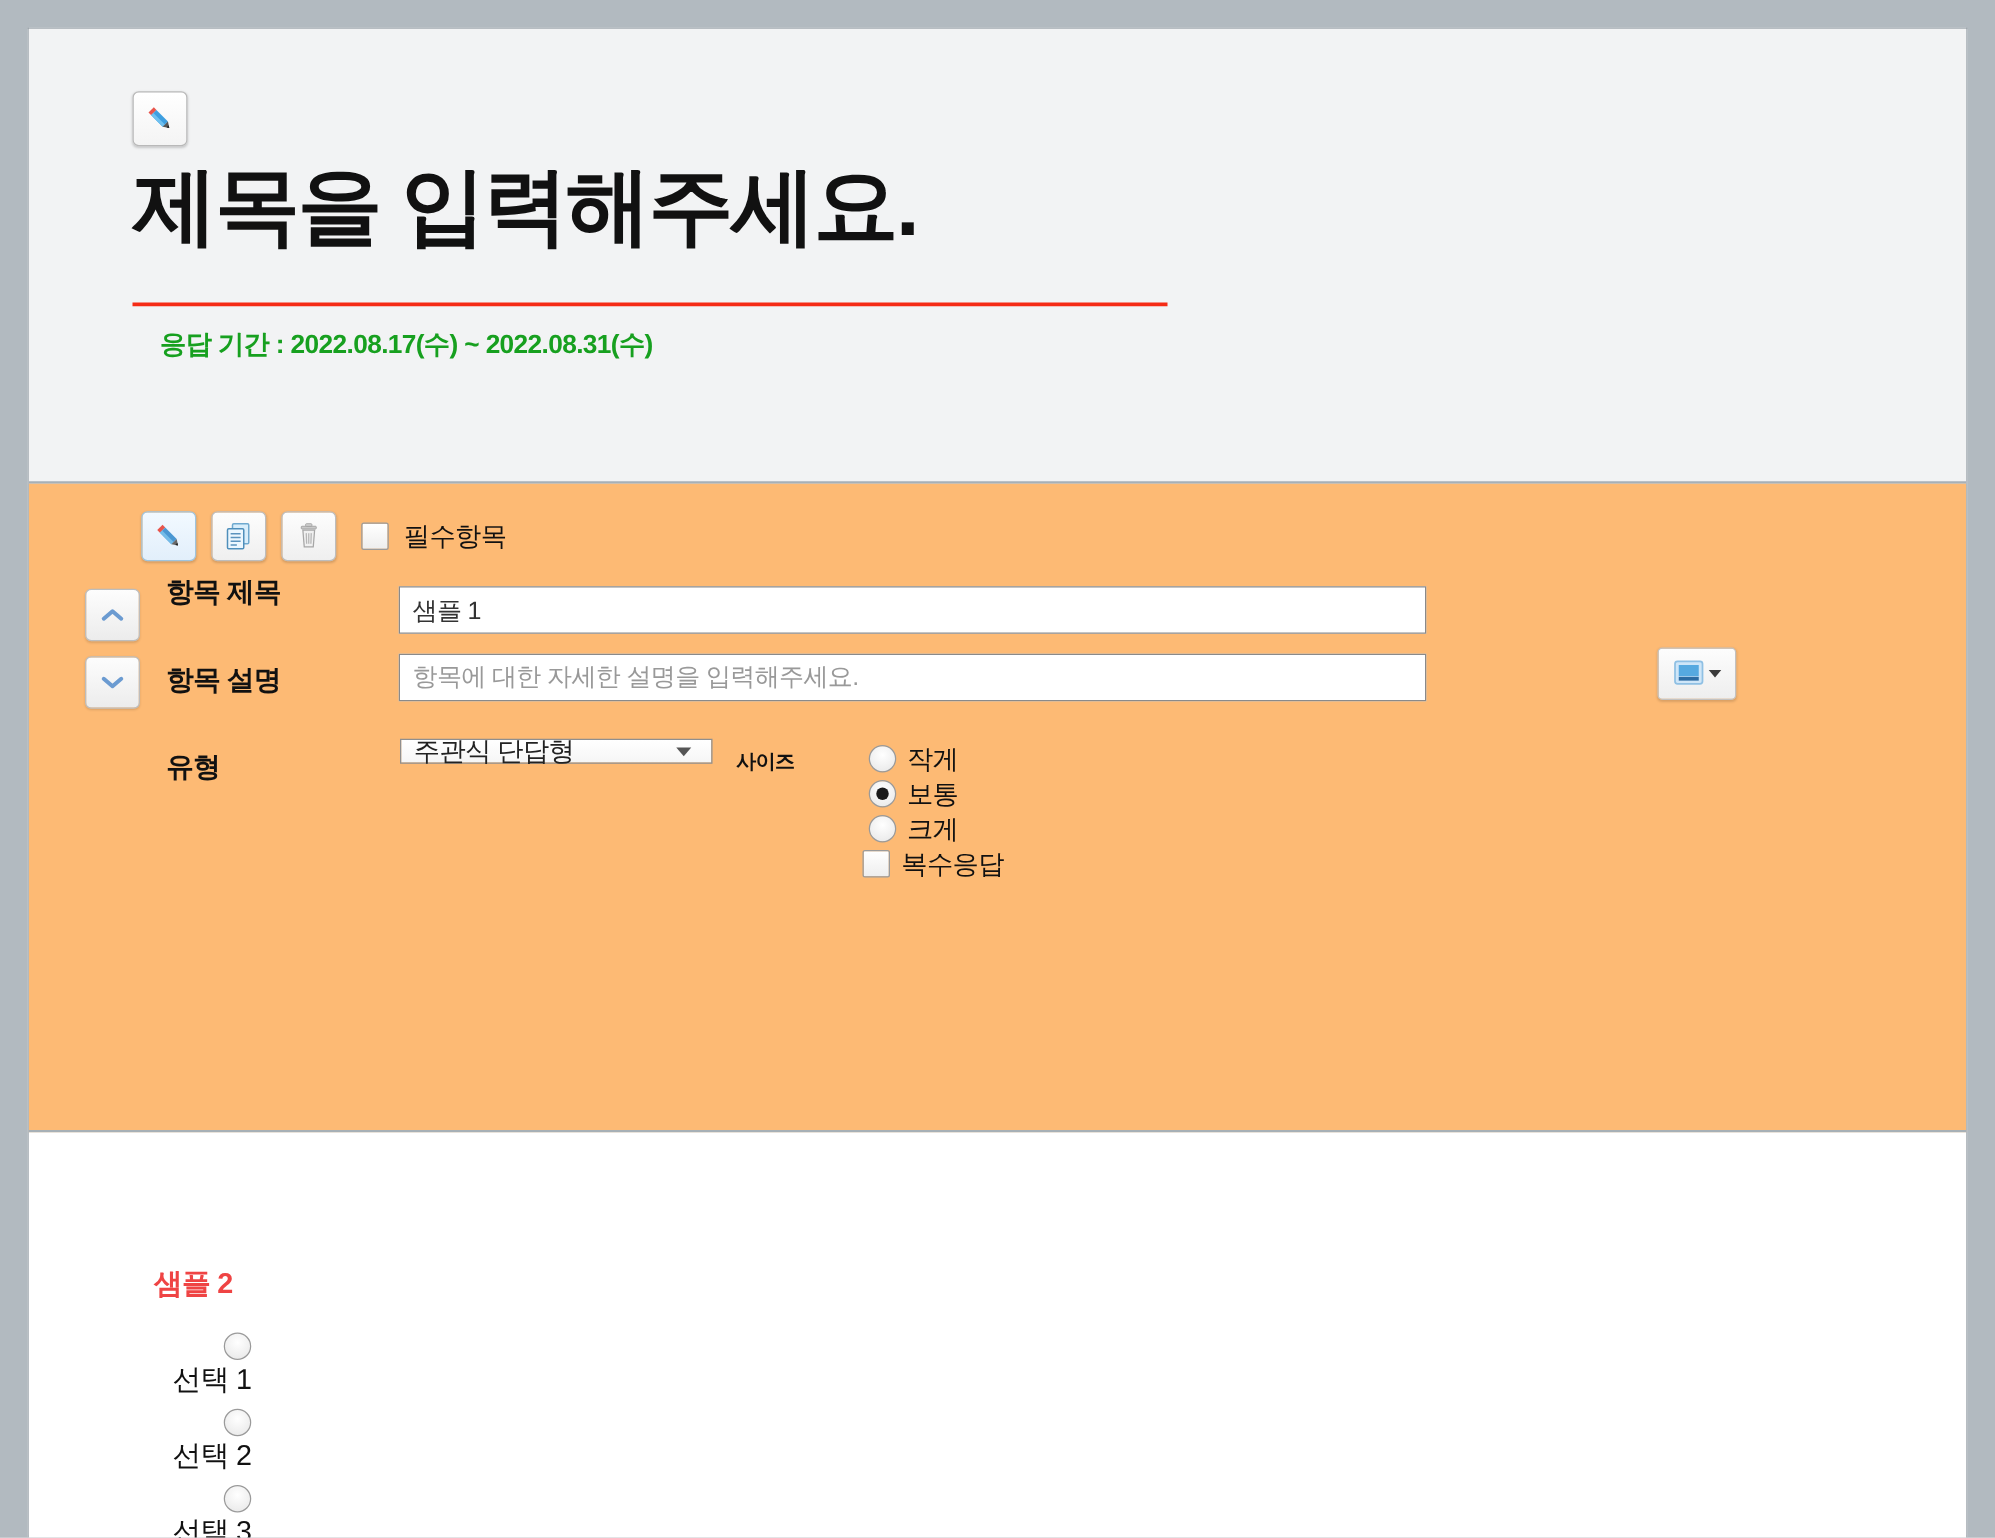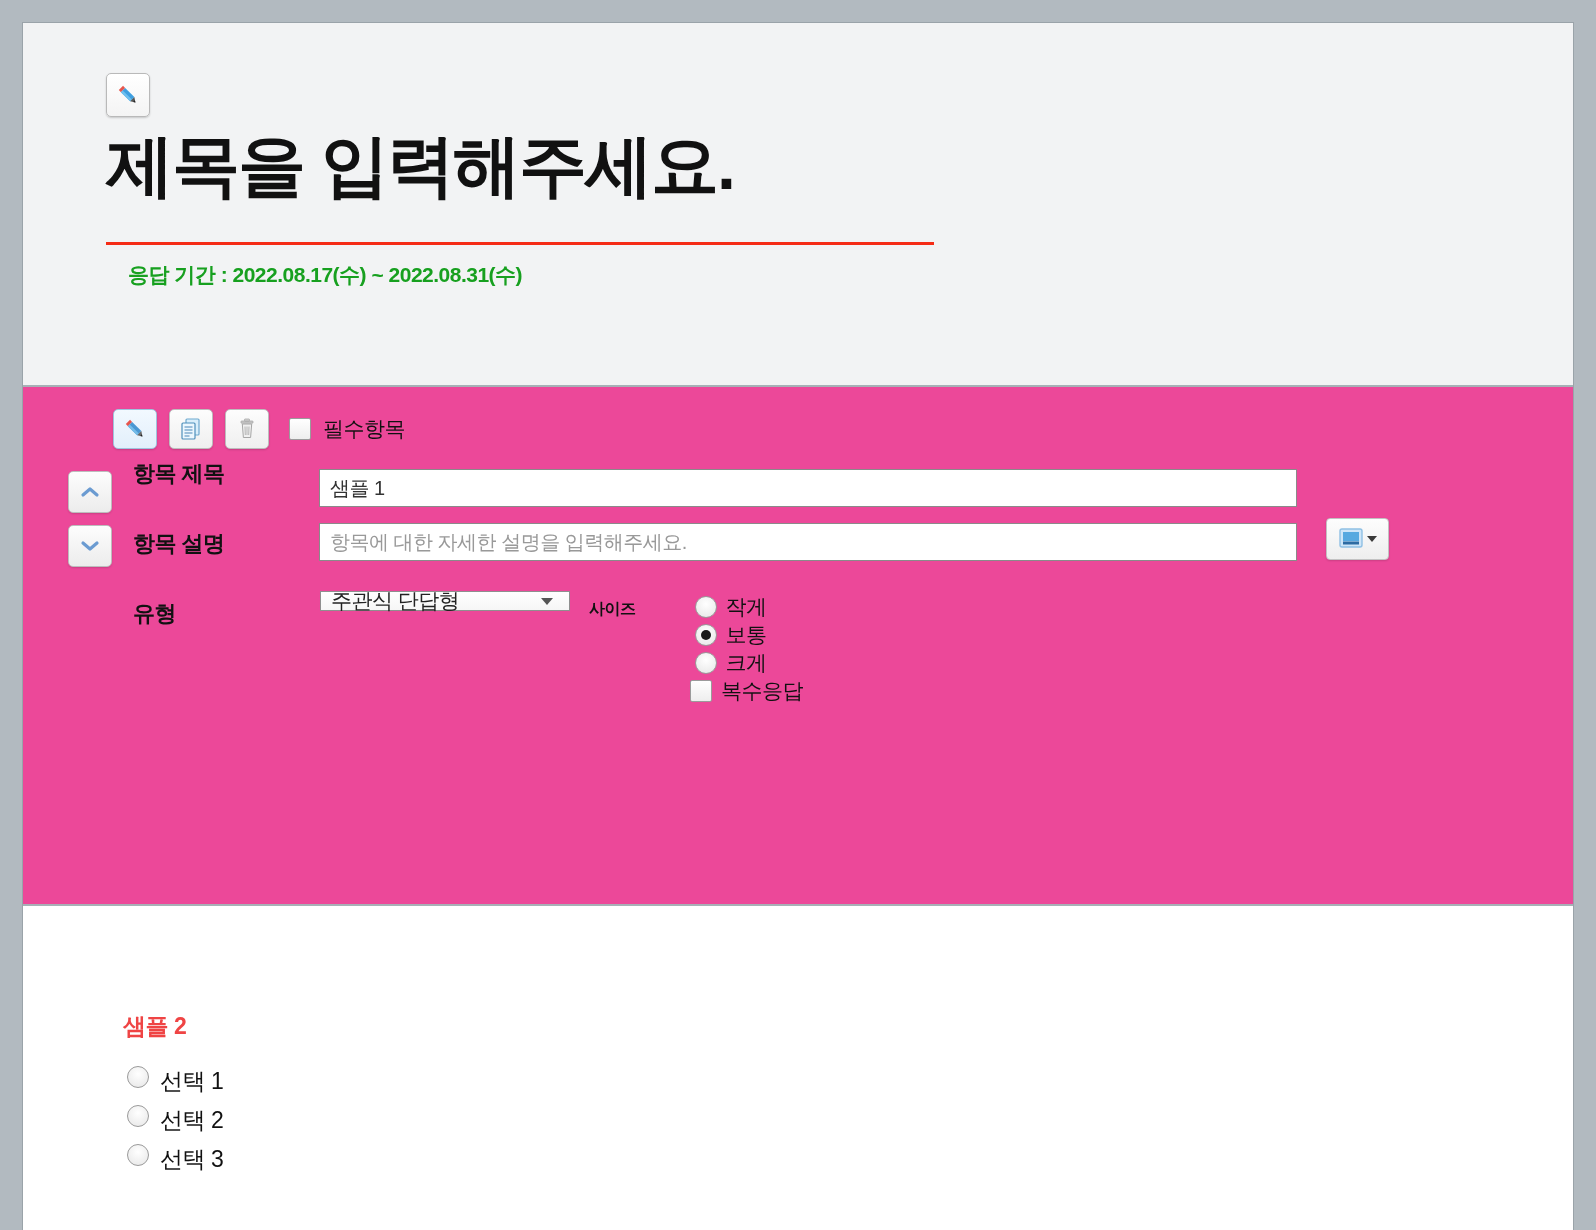--- a/index.html
+++ b/index.html
@@ -61,21 +61,21 @@
     left: 105px; top: 238px;
     font-size: 21px;
     font-weight: bold;
     color: #17a01f;
     letter-spacing: -0.5px;
     white-space: nowrap;
   }
 
   
   .edit-panel {
-    background: #ec4899;
+    background: #fdba74;
     border-bottom: 2px solid #a7b0b6;
     position: relative;
     height: 519px;
   }
   .tool-row {
     position: absolute;
     left: 90px; top: 22px;
     display: flex; align-items: center;
   }
   .tool-btn {
@@ -123,21 +123,21 @@
     position: absolute; left: 110px;
     font-size: 22px; font-weight: bold; color: #111;
     letter-spacing: -0.5px;
   }
   #lbl-title { top: 72px; }
   #lbl-desc  { top: 142px; }
   #lbl-type  { top: 212px; }
 
   .text-input {
     position: absolute;
-    left: 296px; width: 978px; height: 38px;
+    left: 296px; width: 822px; height: 38px;
     border: 1px solid #8a8a8a;
     background: #ffffff;
     font-family: "Liberation Sans", "DejaVu Sans", sans-serif;
     font-size: 20px; color: #333;
     padding: 0 10px;
     outline: none;
     letter-spacing: -0.5px;
   }
   .text-input::placeholder { color: #999; }
   #inp-title { top: 82px; }
@@ -242,21 +242,21 @@
     height: 322px;
   }
   .preview-title {
     position: absolute; left: 100px; top: 105px;
     font-size: 23px; font-weight: bold; color: #ef4444;
     letter-spacing: -0.5px;
   }
   .preview-options {
     position: absolute; left: 104px; top: 160px;
   }
-  .opt-row { display: flex; align-items: flex-start; margin-bottom: 8px; cursor: pointer; }
+  .opt-row { display: flex; align-items: flex-end; margin-bottom: 8px; cursor: pointer; flex-direction: column; }
   .opt-label { margin-left: 11px; font-size: 23px; color: #111; letter-spacing: -0.5px; }
 </style>
 </head>
 <body>
 
 <div id="page">
 
   <div class="header-panel">
 
     <div class="edit-btn-top">

